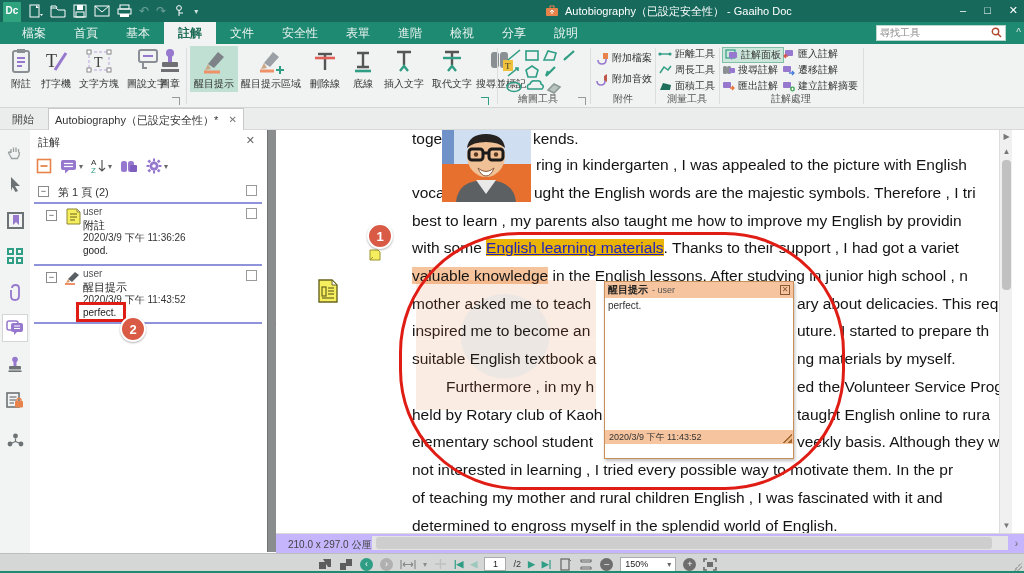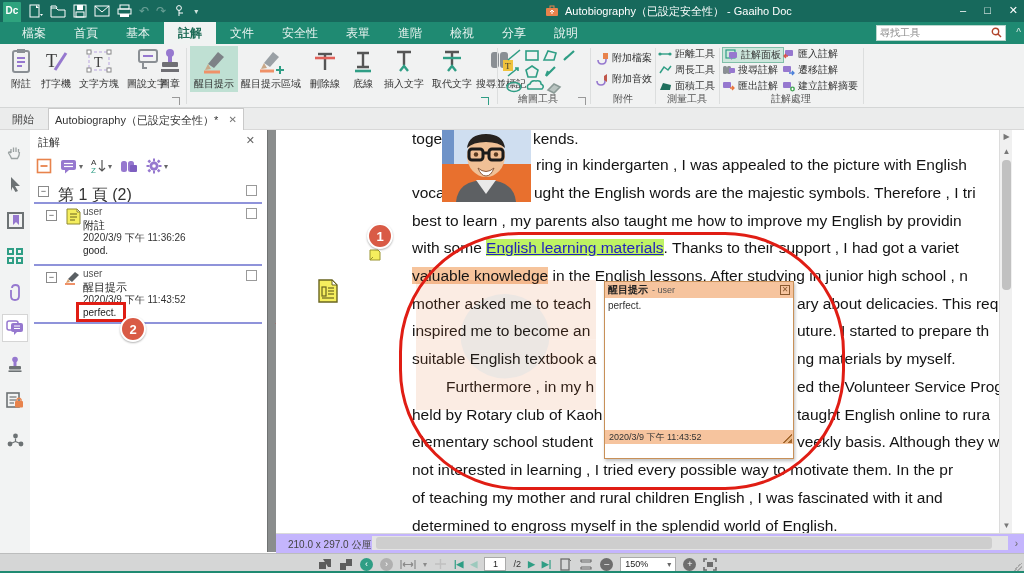--- a/index.html
+++ b/index.html
@@ -64,21 +64,21 @@
   .caret { font-size:8px; color:#666; }
   .psep { position:absolute; left:4px; width:228px; height:2px; background:#8f93da; }
   .prow-expander { width:11px; height:11px; border:1px solid #8a8a8a; background:#fff; font-size:9px; line-height:9px; text-align:center; color:#444; }
   .pcheck { position:absolute; width:11px; height:11px; border:1px solid #9a9a9a; background:#fff; }
   .ptext { position:absolute; white-space:nowrap; }
 
   .divider { position:absolute; left:267px; top:0; width:9px; height:422px; background:#8a8d8d; border-left:1px solid #6f7272; }
 
   .docarea { position:absolute; left:276px; top:0; width:736px; height:403px; background:#fff; overflow:hidden; }
   .frag { position:absolute; font-size:15.5px; color:#141414; white-space:pre; font-family:"Liberation Sans", sans-serif; }
-  .hl-yellow { background:#bef264; color:#2222bb; text-decoration:underline; }
+  .hl-yellow { background:#eab308; color:#2222bb; text-decoration:underline; }
   .hl-peach { background:#f6c49c; }
 
   .avatar { position:absolute; left:166px; top:-2px; width:89px; height:74px; }
   .stamp-faded { position:absolute; left:140px; top:150px; width:180px; height:130px; opacity:.13; }
 
   .red-oval { position:absolute; left:123px; top:102px; width:446px; height:258px; border:3.5px solid #e01d14; border-radius:120px; }
   .badge { position:absolute; width:26px; height:26px; border-radius:50%; background:#d95b46; border:2px solid #fff;
            color:#fff; font-size:13px; font-weight:bold; text-align:center; line-height:23px; box-shadow:0 1px 2px rgba(0,0,0,.3); }
 
   .popup { position:absolute; left:328px; top:151px; width:190px; height:178px; background:#fff;
@@ -592,21 +592,21 @@
                 <rect x="11.4" y="2" width="2.6" height="2.6" transform="rotate(45 12.7 3.3)"></rect>
                 <rect x="2" y="11.4" width="2.6" height="2.6" transform="rotate(45 3.3 12.7)"></rect>
                 <rect x="11.4" y="11.4" width="2.6" height="2.6" transform="rotate(45 12.7 12.7)"></rect>
               </g>
               <circle cx="8" cy="8" r="1.8" fill="#fff"></circle>
             </svg>
           <span class="caret">▾</span>
         </span>
       </div>
       <div class="prow-expander abs" style="left:8px;top:56px;">−</div>
-      <div class="ptext" style="left:28px;top:55px;font-size:16px;color:#333;">第 1 頁  (2)</div>
+      <div class="ptext" style="left:28px;top:55px;font-size:11px;color:#333;">第 1 頁  (2)</div>
       <div class="pcheck" style="left:216px;top:55px;"></div>
       <div class="psep" style="top:72px;"></div>
 
       <div>
         <div class="prow-expander abs" style="left:16px;top:80px;">−</div>
         <svg class="abs" style="left:36px;top:78px;" width="15" height="17">
             <path d="M1 1 h10 l3 3 v12 h-13 z" fill="#f5ee5e" stroke="#8f8a30"></path>
             <path d="M11 1 l3 3 h-3 z" fill="#fff" stroke="#8f8a30"></path>
             <g stroke="#6a6520" stroke-width="1">
               <line x1="4" y1="6" x2="11" y2="6"></line>

